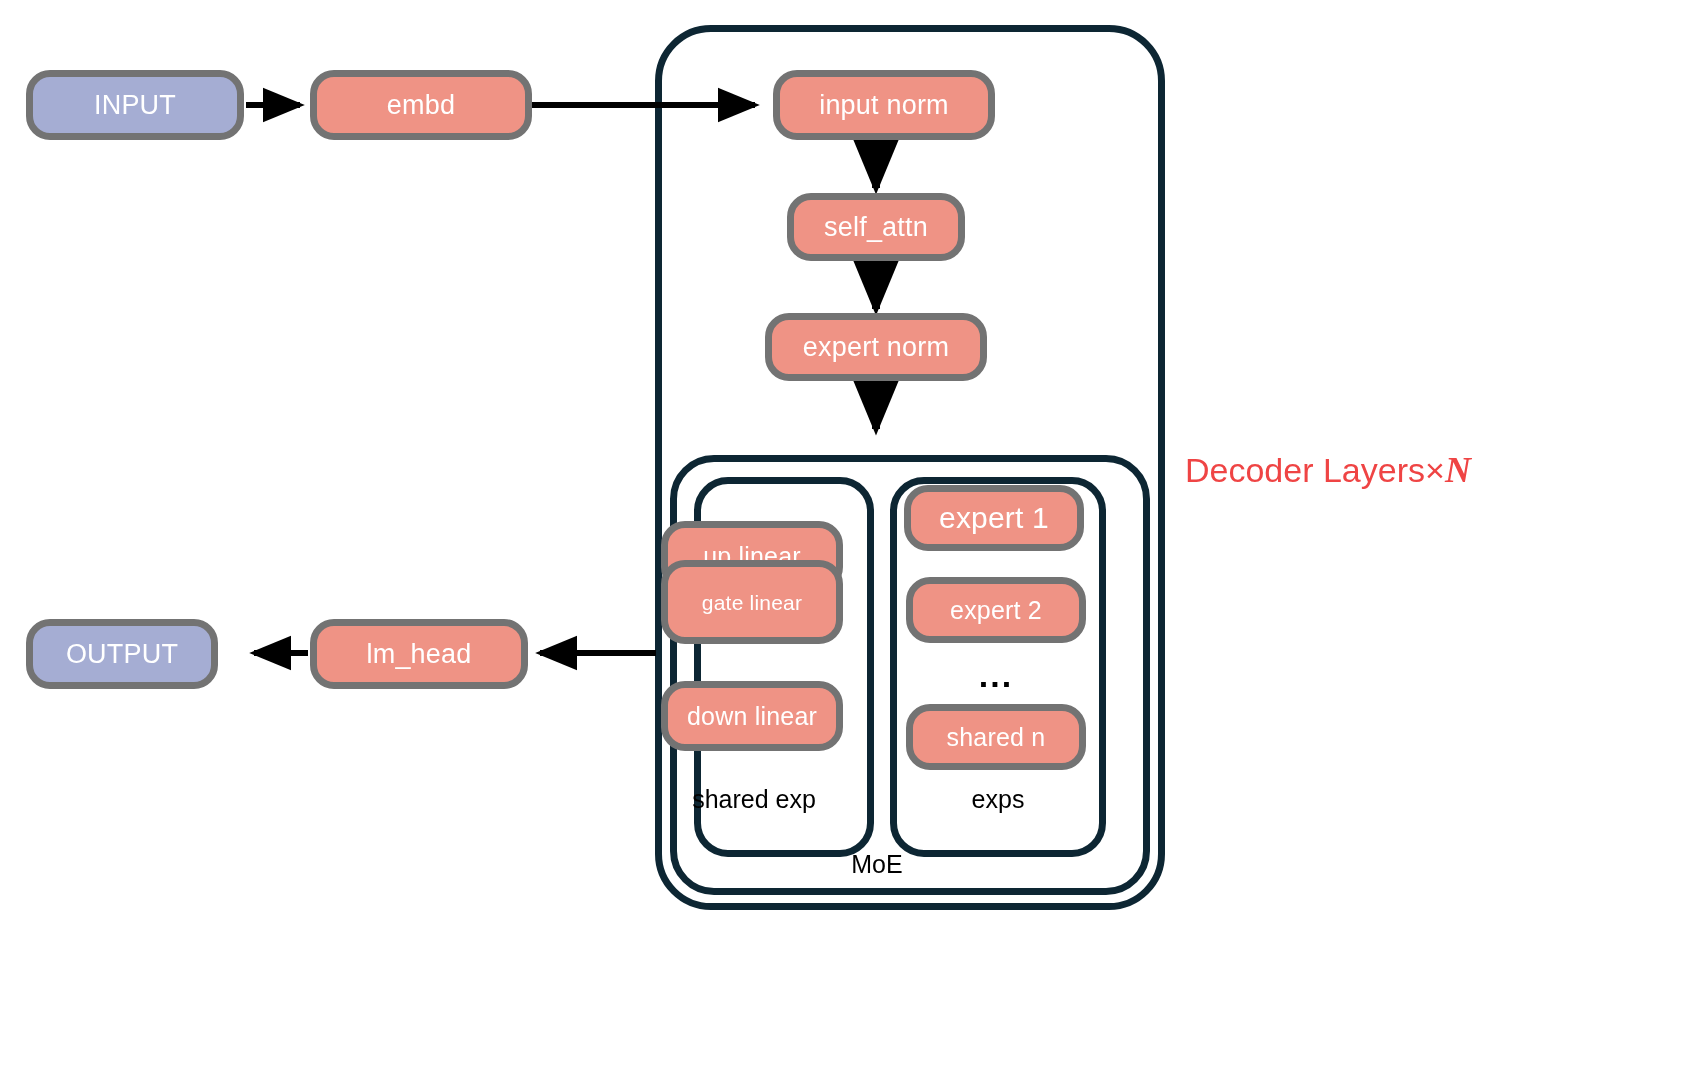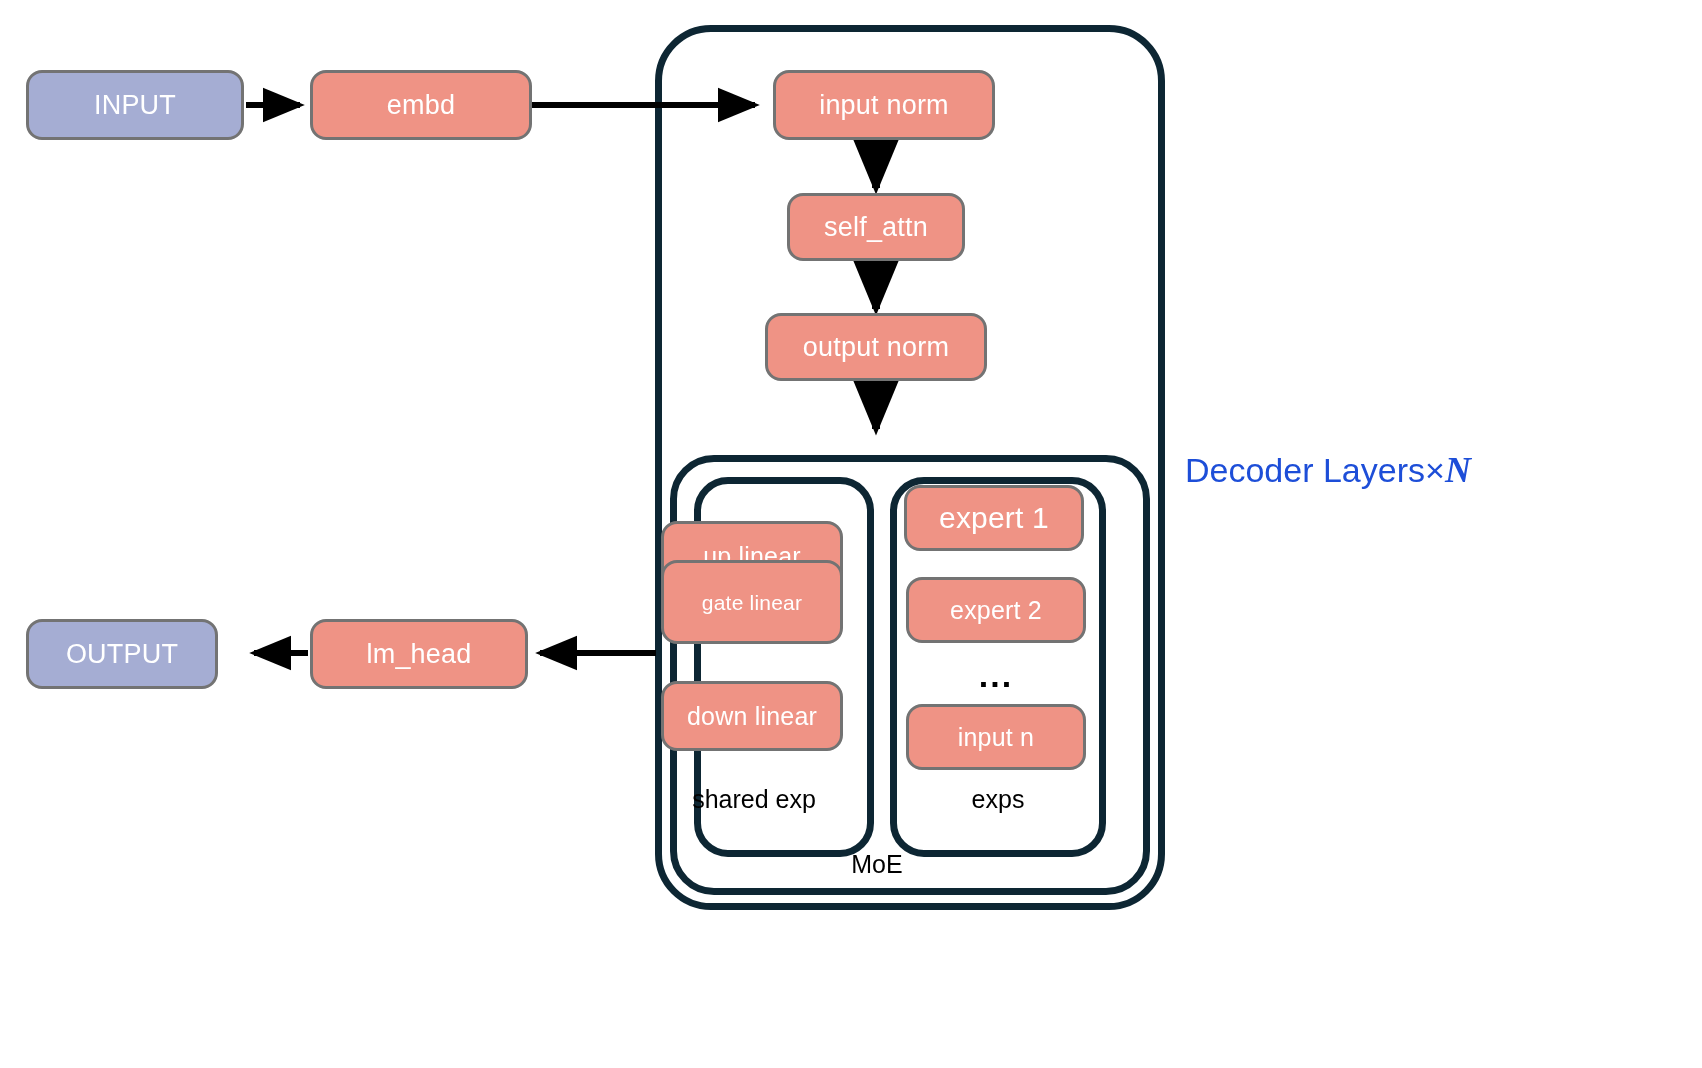--- a/index.html
+++ b/index.html
@@ -20,22 +20,22 @@
     height: 1068px;
     background: #ffffff;
   }
   
   .node {
     position: absolute;
     box-sizing: border-box;
     display: flex;
     align-items: center;
     justify-content: center;
-    border: 3px solid #737373;
-    border-radius: 16px;
+    border: 7px solid #737373;
+    border-radius: 24px;
     color: #ffffff;
     font-size: 27px;
     font-weight: 400;
     letter-spacing: 0.2px;
     line-height: 1;
     white-space: nowrap;
     font-family: "Liberation Sans", sans-serif;
   }
   .node.salmon { background: #ef9385; }
   .node.periwinkle { background: #a5add3; }
@@ -59,21 +59,21 @@
     line-height: 1;
     white-space: nowrap;
     font-family: "Liberation Sans", sans-serif;
   }
   .label.centered {
     text-align: left;
     transform: translateX(-50%);
   }
   .label.big {
     font-size: 34px;
-    color: #1d4ed8;
+    color: #ef4444;
   }
   .label.big .nvar {
     font-family: "Liberation Serif", serif;
     font-weight: bold;
     font-style: italic;
     font-size: 36px;
   }
   .ellipsis {
     position: absolute;
     color: #000000;
@@ -145,35 +145,35 @@
   </svg>
 
   <div class="node periwinkle" style="left:26px; top:70px; width:218px; height:70px;">INPUT</div>
 
   <div class="node salmon" style="left:310px; top:70px; width:222px; height:70px;">embd</div>
 
   <div class="node salmon" style="left:765px; top:70px; width:222px; height:70px;margin-left:8px;">input norm</div>
 
   <div class="node salmon" style="left:787px; top:193px; width:178px; height:68px;">self_attn</div>
 
-  <div class="node salmon" style="left:765px; top:313px; width:222px; height:68px;">output norm</div>
+  <div class="node salmon" style="left:765px; top:313px; width:222px; height:68px;">expert norm</div>
 
   <div class="node salmon" style="left:661px; top:521px; width:182px; height:70px; font-size:25px;">up linear</div>
 
   <div class="node salmon" style="left:661px; top:560px; width:182px; height:84px; font-size:21px;">gate linear</div>
 
   <div class="node salmon" style="left:661px; top:681px; width:182px; height:70px; font-size:25px;">down linear</div>
 
   <div class="node salmon" style="left:904px; top:485px; width:180px; height:66px; font-size:30px;">expert 1</div>
 
   <div class="node salmon" style="left:906px; top:577px; width:180px; height:66px; font-size:25px;">expert 2</div>
 
   <div class="ellipsis" style="left:996px; top:658px;">...</div>
 
-  <div class="node salmon" style="left:906px; top:704px; width:180px; height:66px; font-size:25px;">input n</div>
+  <div class="node salmon" style="left:906px; top:704px; width:180px; height:66px; font-size:25px;">shared n</div>
 
   <div class="node salmon" style="left:310px; top:619px; width:218px; height:70px;">lm_head</div>
 
   <div class="node periwinkle" style="left:26px; top:619px; width:192px; height:70px;">OUTPUT</div>
 
   <div class="label centered" style="left:754px; top:787px;">shared exp</div>
 
   <div class="label centered" style="left:998px; top:787px;">exps</div>
 
   <div class="label centered" style="left:877px; top:852px;">MoE</div>

